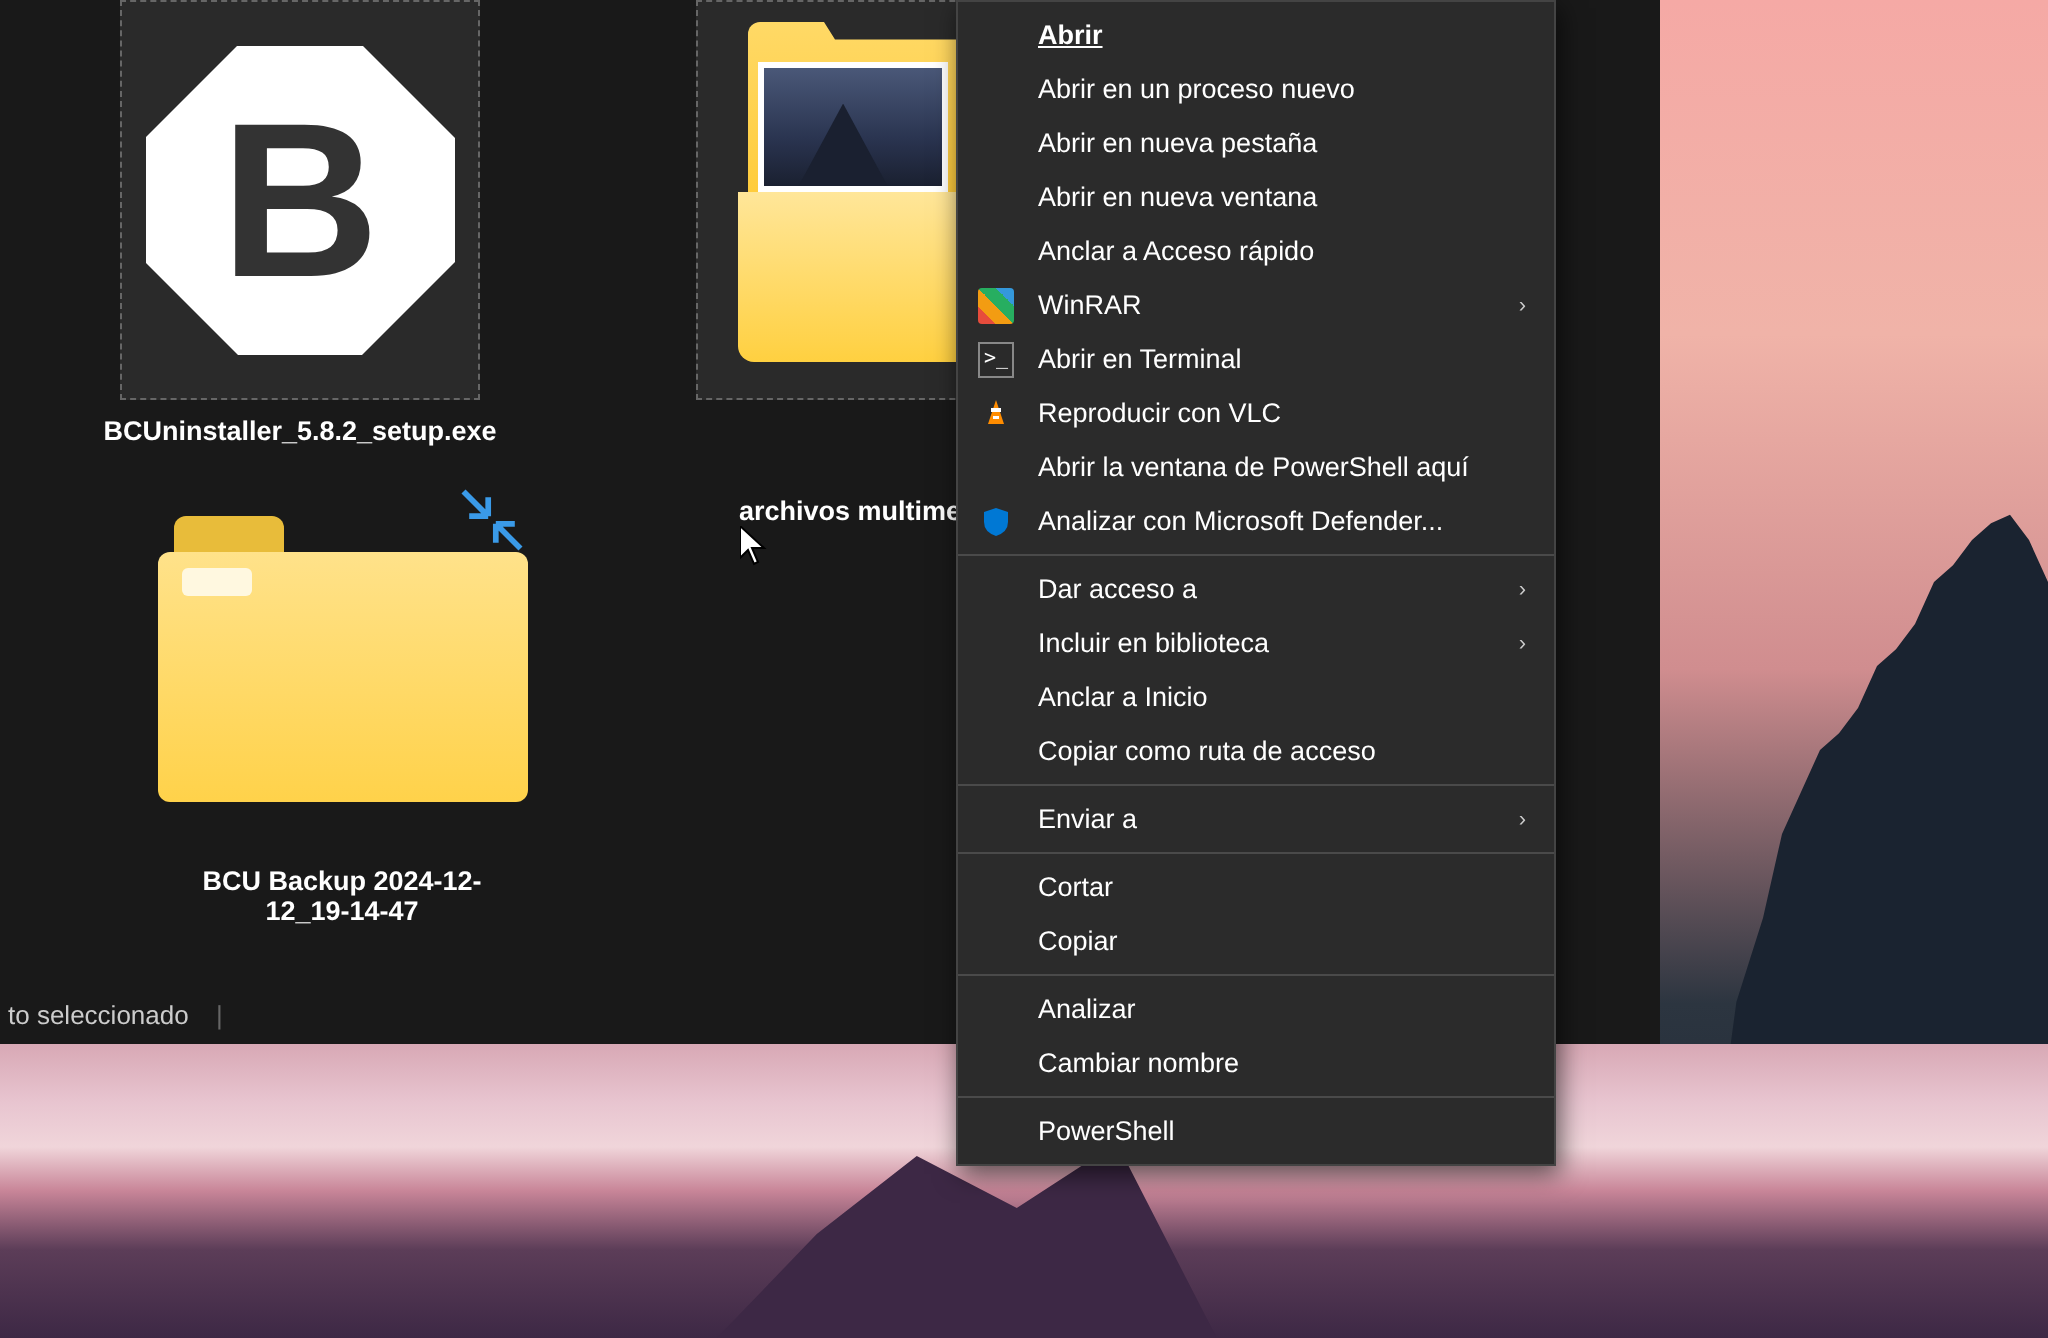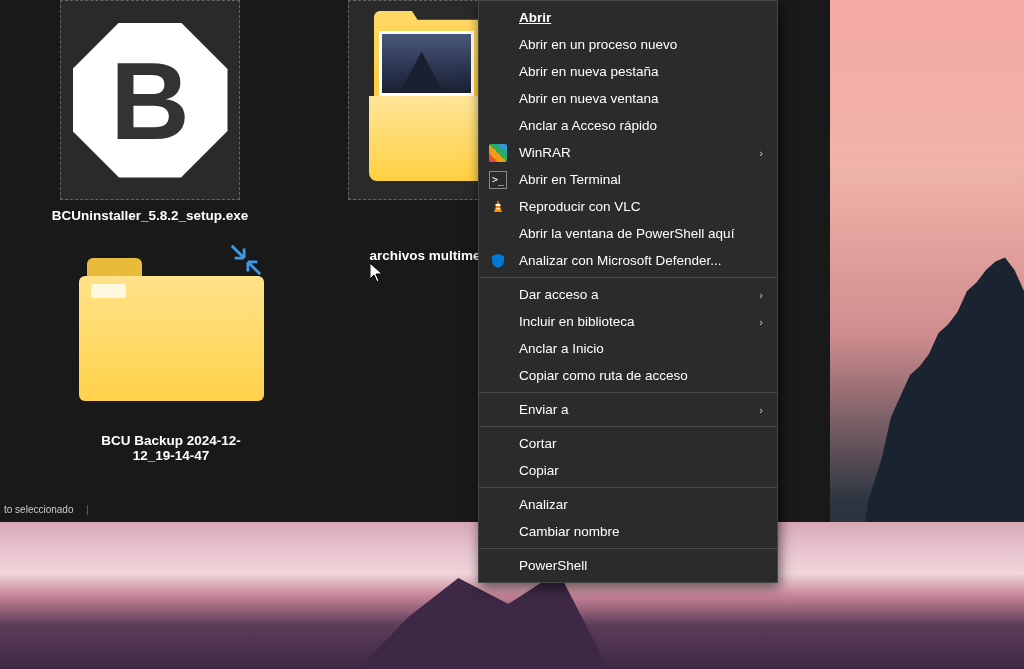--- a/index.html
+++ b/index.html
@@ -248,21 +248,21 @@
       font-size: 13.5px;
       font-weight: bold;
     }
     
     
     .status-bar {
       position: absolute;
       bottom: 150px;
       left: 0;
       color: #ccc;
-      font-size: 10px;
+      font-size: 13px;
       padding: 4px;
       z-index: 3;
     }
     
     .status-divider {
       margin-left: 10px;
       color: #666;
     }
     
     

